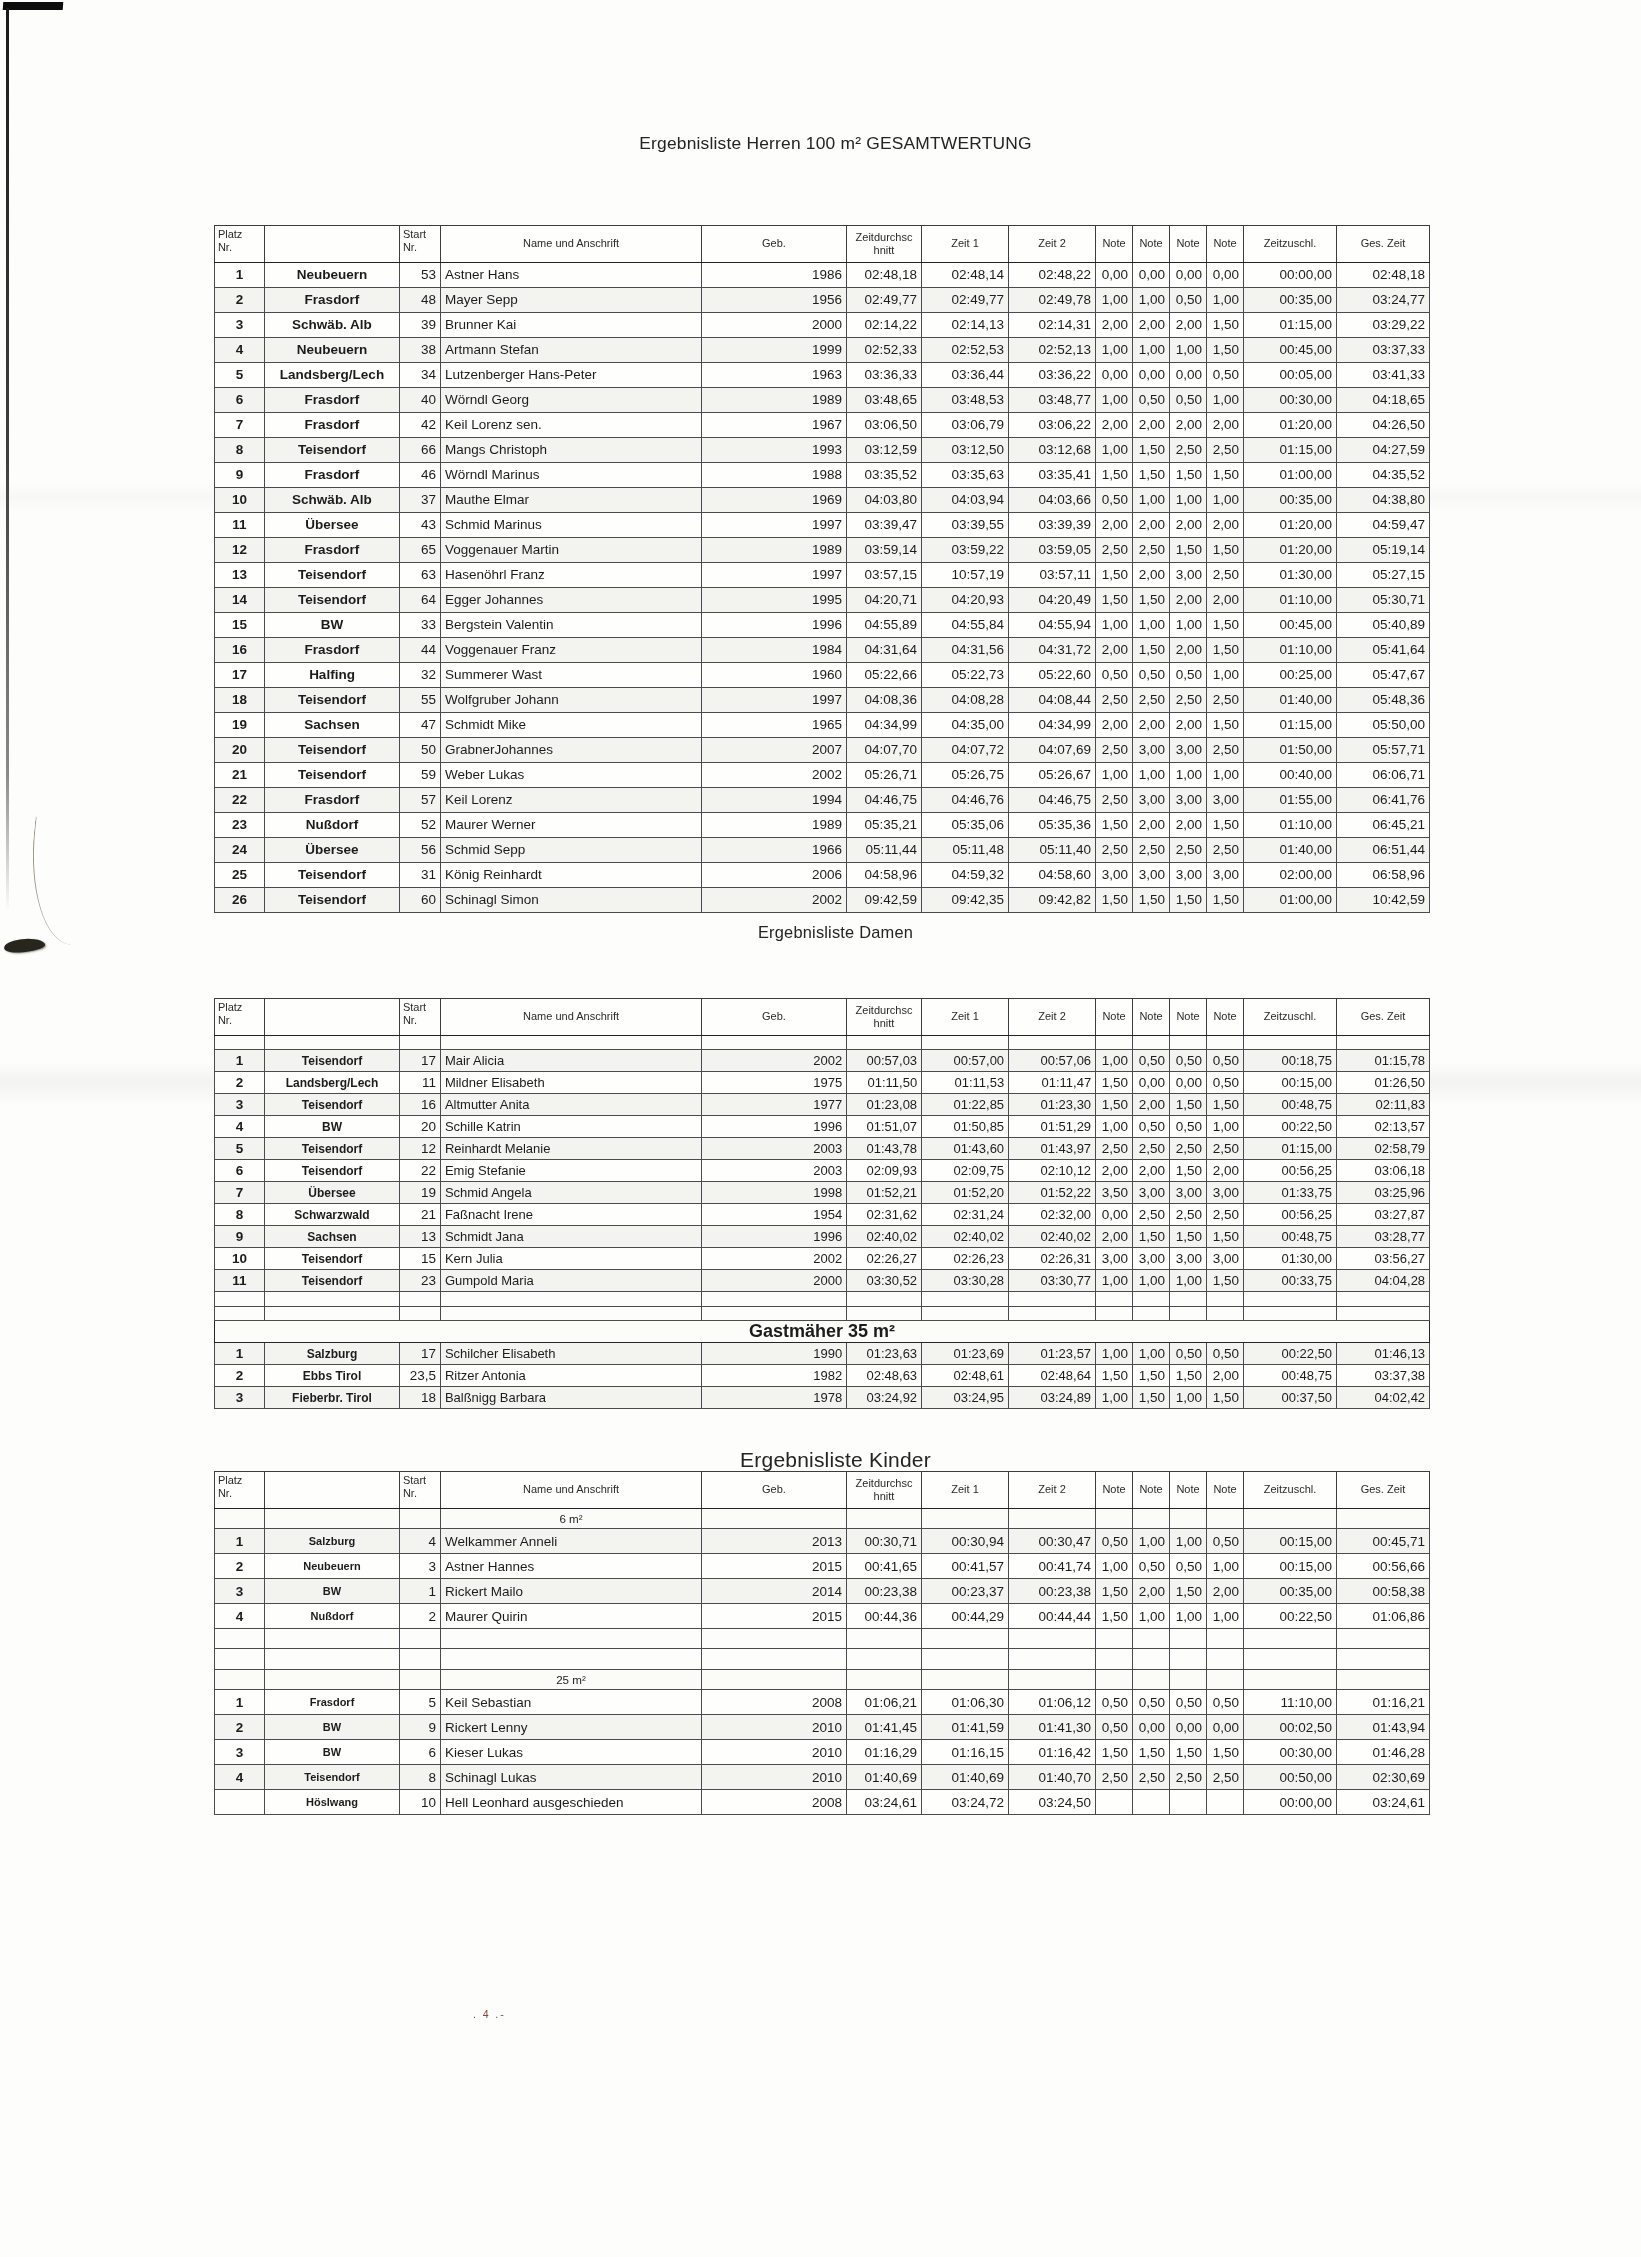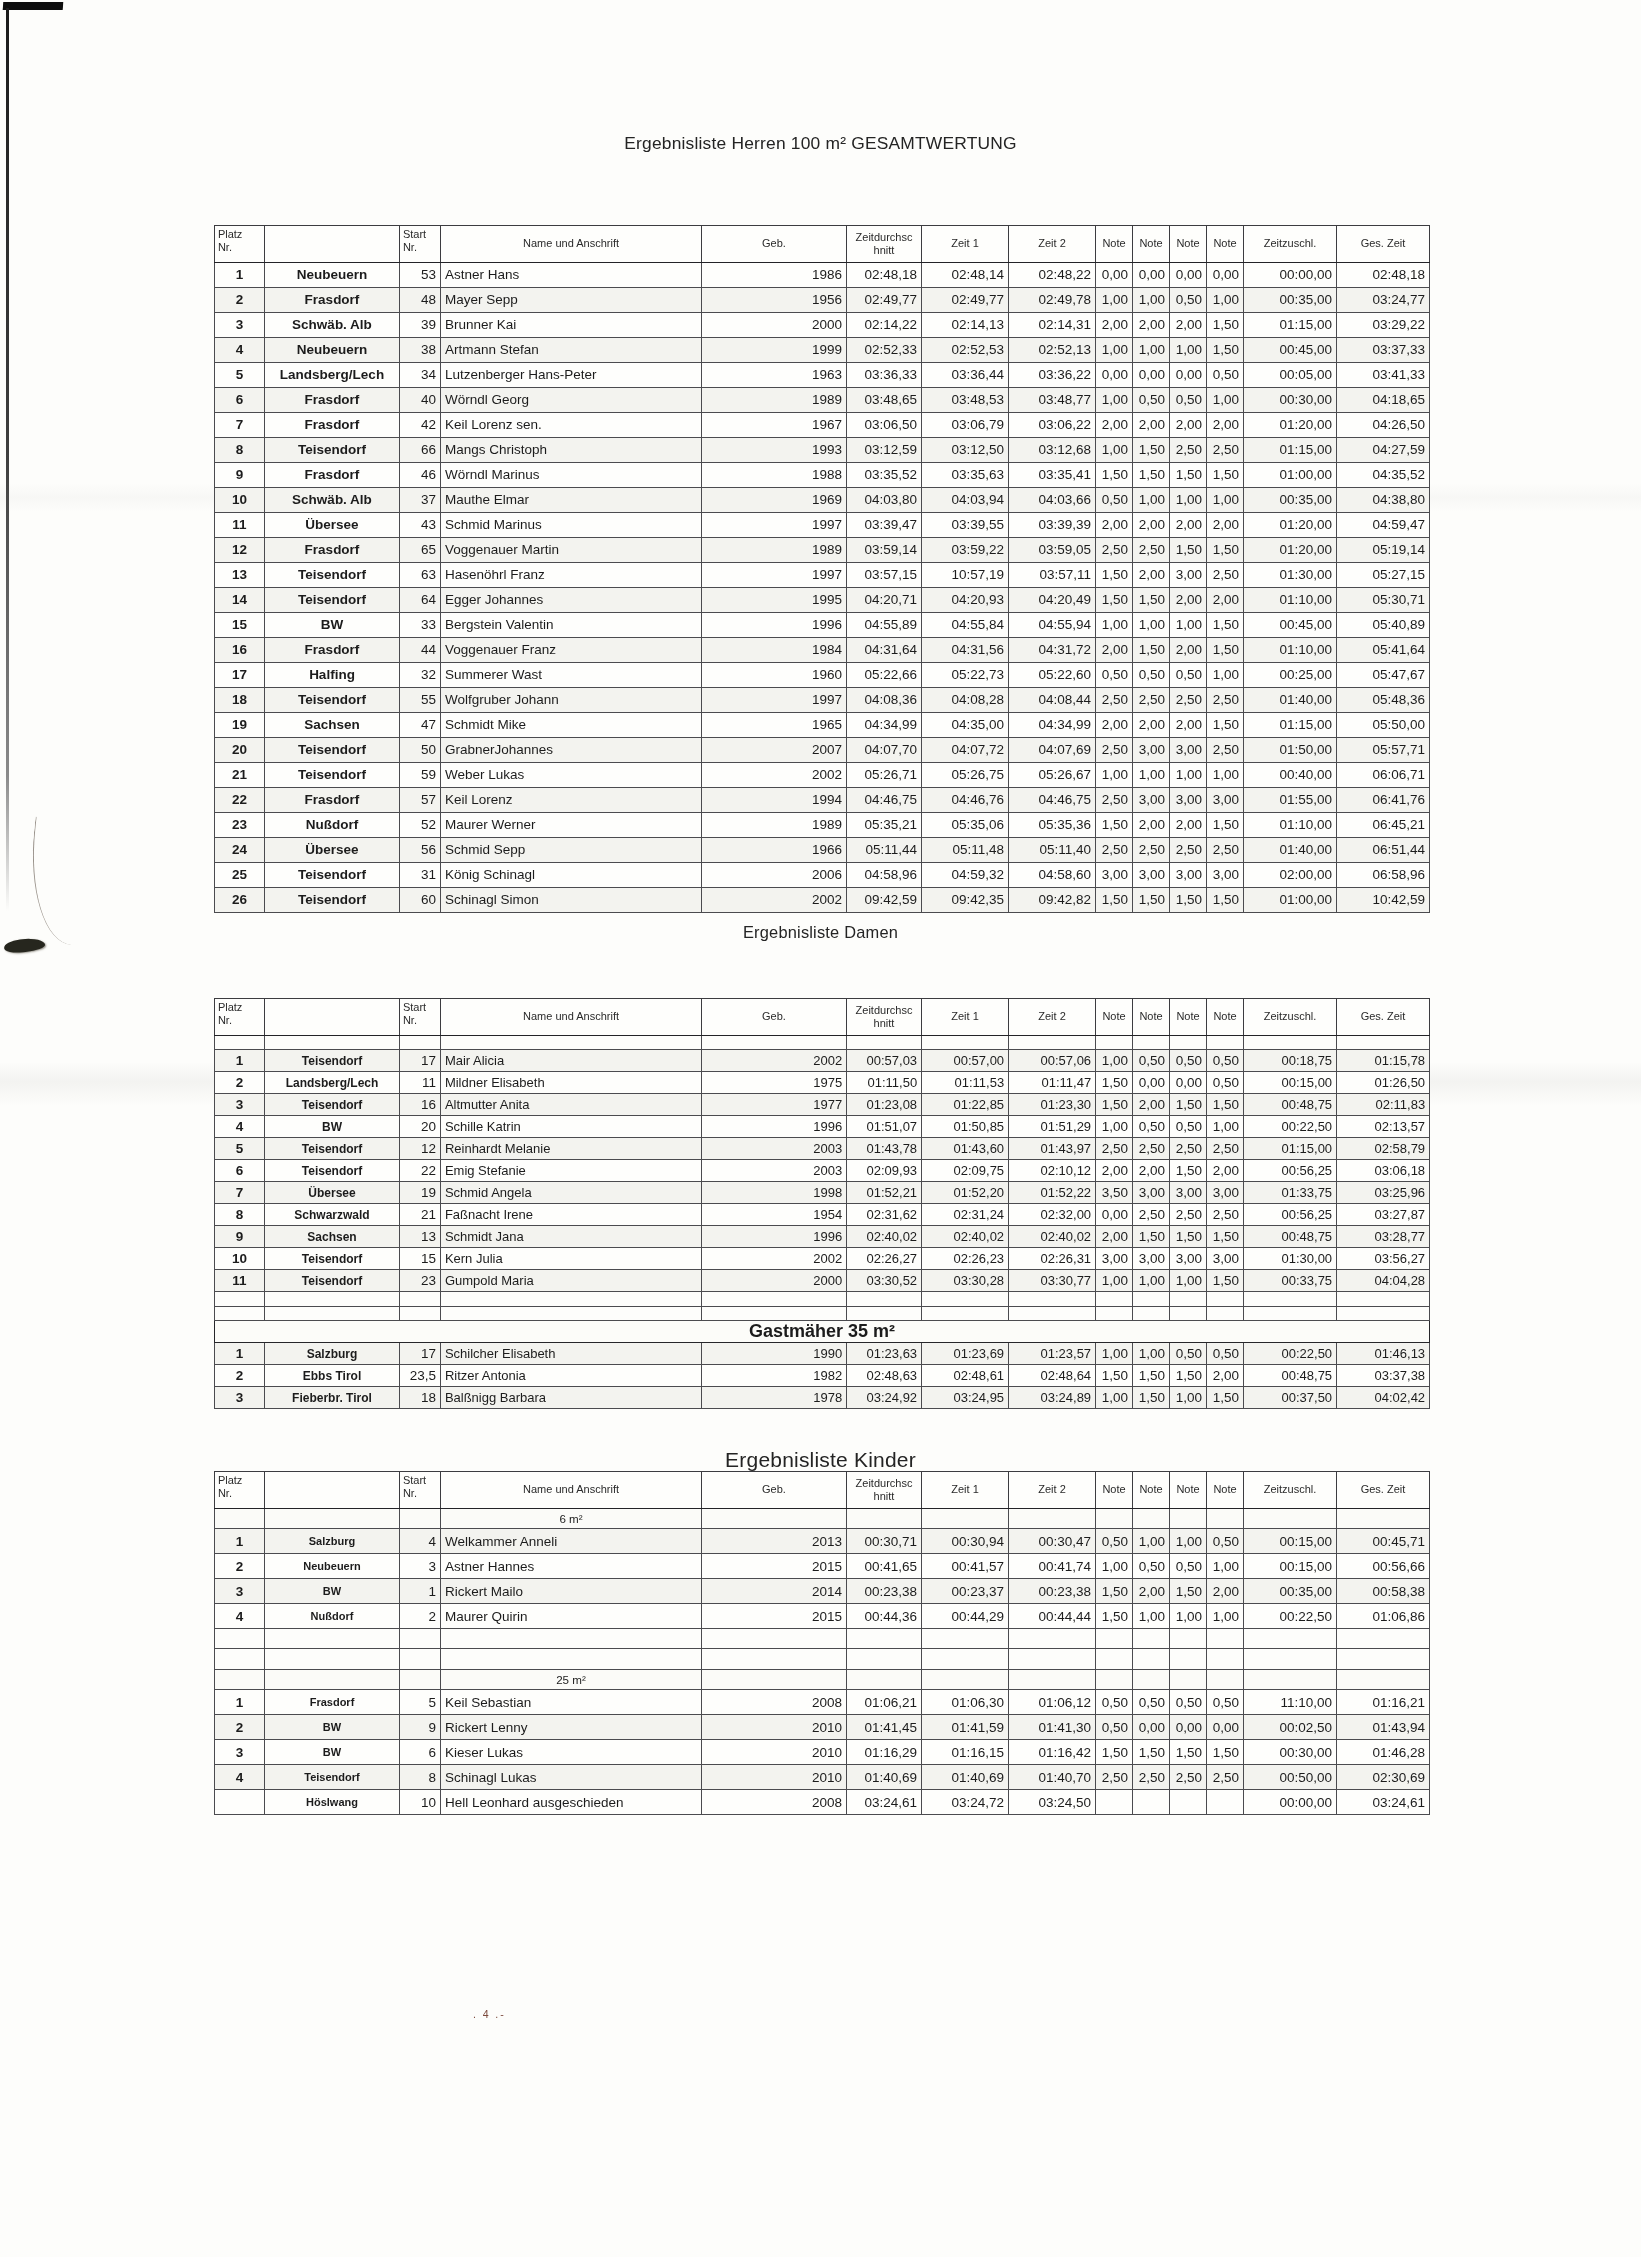--- a/index.html
+++ b/index.html
@@ -14,21 +14,21 @@
              border-radius:45% 60% 55% 50%/60% 70% 45% 50%;transform:rotate(-6deg);
              box-shadow:1px 1px 1.9px rgba(60,55,40,.55);}
   #edge-hair{position:absolute;left:29px;top:819px;width:53px;height:124px;
              border-left:1.4px solid rgba(110,100,90,.7);border-radius:0 0 0 90%;transform:rotate(6deg);}
   .crease{position:absolute;left:0;width:100%;pointer-events:none;}
   #crease1{top:1062px;height:44px;background:linear-gradient(180deg,rgba(110,110,105,0) 0%,rgba(110,110,105,.07) 45%,rgba(110,110,105,0) 100%);}
   #crease2{top:483px;height:29px;background:linear-gradient(180deg,rgba(110,110,105,0) 0%,rgba(110,110,105,.04) 50%,rgba(110,110,105,0) 100%);}
   #footer-mark{position:absolute;left:473px;top:2008px;font-size:10.6px;color:#7c4a3c;letter-spacing:1.9px;filter:blur(0.3px);}
 
   
-  .doc-title{position:absolute;left:214px;width:1213px;text-align:center;color:#242424;letter-spacing:0.2px;}
+  .doc-title{position:absolute;left:229px;width:1213px;text-align:center;color:#242424;letter-spacing:0.2px;}
   #title-herren{top:133px;font-size:17.4px;}
   #title-damen{top:923px;font-size:16.4px;}
   #title-kinder{top:1404px;font-size:21px;margin-top:44px;}
 
   
   .tbl-wrap{position:absolute;left:214px;margin-top:32px;}
   table.res{border-collapse:collapse;table-layout:fixed;width:1213px;background:#fefefc;border:1.9px solid #1e1e22;}
   .res th{border:1px solid #3c3c40;border-bottom:1.4px solid #232327;font-weight:normal;font-size:11px;
           line-height:1.2;text-align:center;vertical-align:middle;height:33px;padding:1px 2.9px;color:#2a2a2a;}
   .res th.h-platz,.res th.h-start{text-align:left;vertical-align:top;padding-top:1.9px;}
@@ -487,21 +487,21 @@
             <td class="c-note2">2,50</td>
             <td class="c-note3">2,50</td>
             <td class="c-note4">2,50</td>
             <td class="c-zeitzuschlag">01:40,00</td>
             <td class="c-gesamtzeit">06:51,44</td>
           </tr>
           <tr>
             <td class="c-platz">25</td>
             <td class="c-ort">Teisendorf</td>
             <td class="c-start">31</td>
-            <td class="c-name">König Schinagl</td>
+            <td class="c-name">König Reinhardt</td>
             <td class="c-geb">2006</td>
             <td class="c-zeitdurchschnitt">04:58,96</td>
             <td class="c-zeit1">04:59,32</td>
             <td class="c-zeit2">04:58,60</td>
             <td class="c-note1">3,00</td>
             <td class="c-note2">3,00</td>
             <td class="c-note3">3,00</td>
             <td class="c-note4">3,00</td>
             <td class="c-zeitzuschlag">02:00,00</td>
             <td class="c-gesamtzeit">06:58,96</td>

